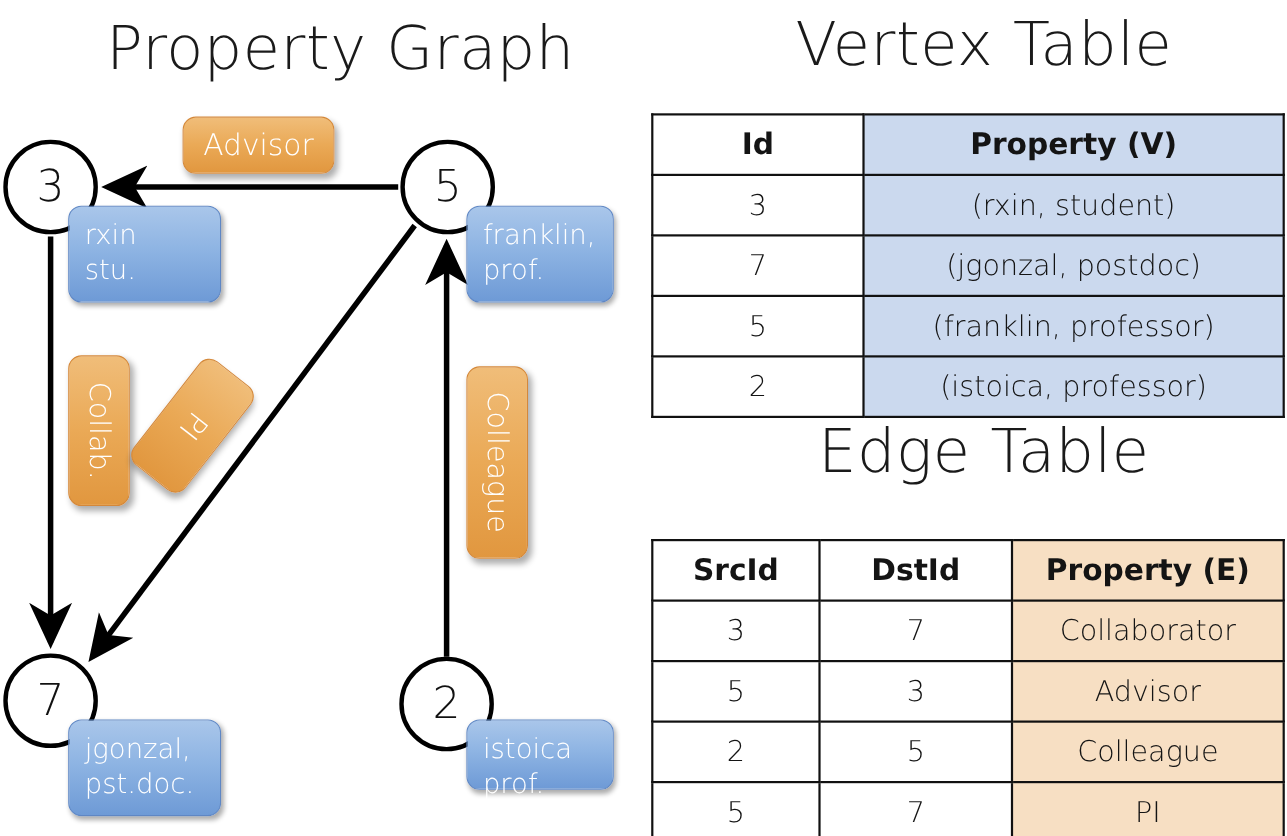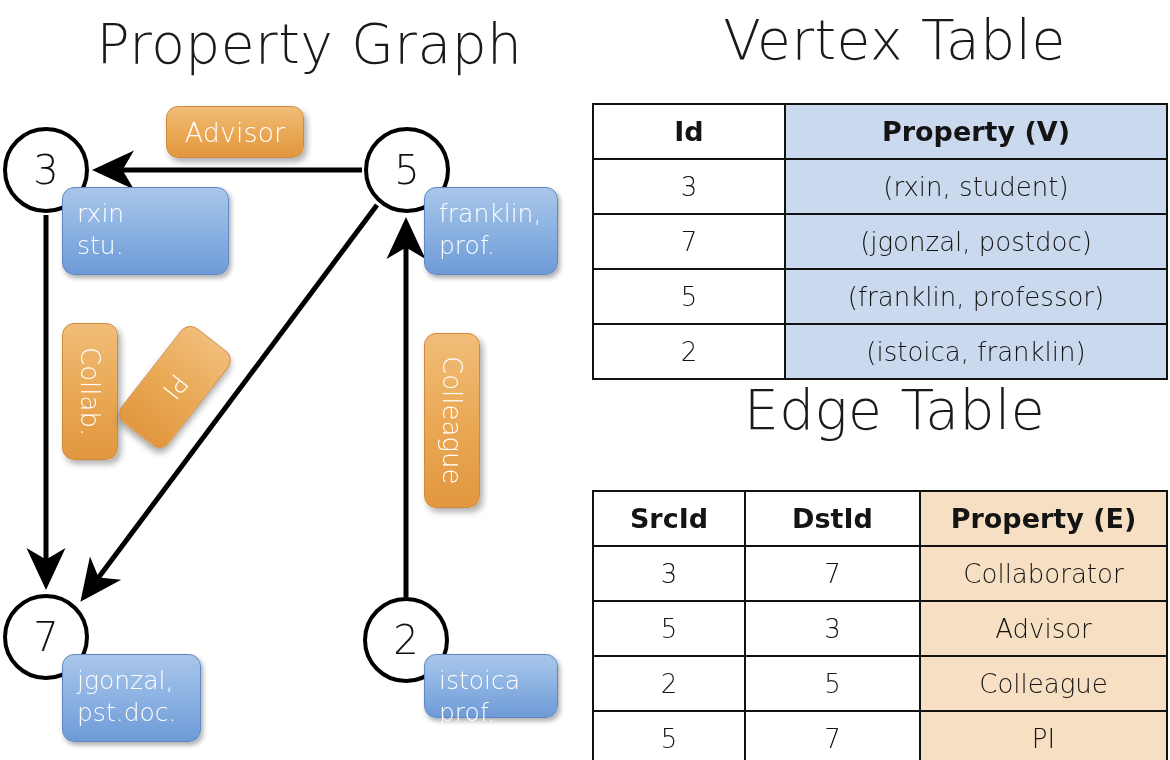--- a/index.html
+++ b/index.html
@@ -70,21 +70,21 @@
     box-shadow: 2px 3px 5px rgba(0,0,0,0.33);
     color: #ffffff;
     font-family: "DejaVu Sans", sans-serif;
     font-weight: 300;
     font-size: 25px;
     line-height: 1.28;
     padding: 10px 14px;
     box-sizing: border-box;
     z-index: 4;
   }
-  #vprop-3 { left: 62px;  top: 187px; width: 167px; height: 88px; }
+  #vprop-3 { left: 62px;  top: 187px; width: 139px; height: 88px; }
   #vprop-5 { left: 424px; top: 187px; width: 134px; height: 88px; }
   #vprop-7 { left: 62px;  top: 654px; width: 139px; height: 88px; }
   #vprop-2 { left: 424px; top: 654px; width: 134px; height: 64px; }
   .vprop span { display: block; }
 
   
   .eprop {
     position: absolute;
     border-radius: 12px;
     background: linear-gradient(to bottom, #f0bd79 0%, #eaa956 50%, #e1973f 100%);
@@ -235,21 +235,21 @@
     <tr>
       <td class="cell-key">7</td>
       <td class="cell-vprop">(jgonzal, postdoc)</td>
     </tr>
     <tr>
       <td class="cell-key">5</td>
       <td class="cell-vprop">(franklin, professor)</td>
     </tr>
     <tr>
       <td class="cell-key">2</td>
-      <td class="cell-vprop">(istoica, franklin)</td>
+      <td class="cell-vprop">(istoica, professor)</td>
     </tr>
   </tbody>
 </table>
 
 <table class="data-table" id="edge-table">
   <colgroup>
       <col class="c-src">
       <col class="c-dst">
       <col class="c-ep">
     </colgroup>

